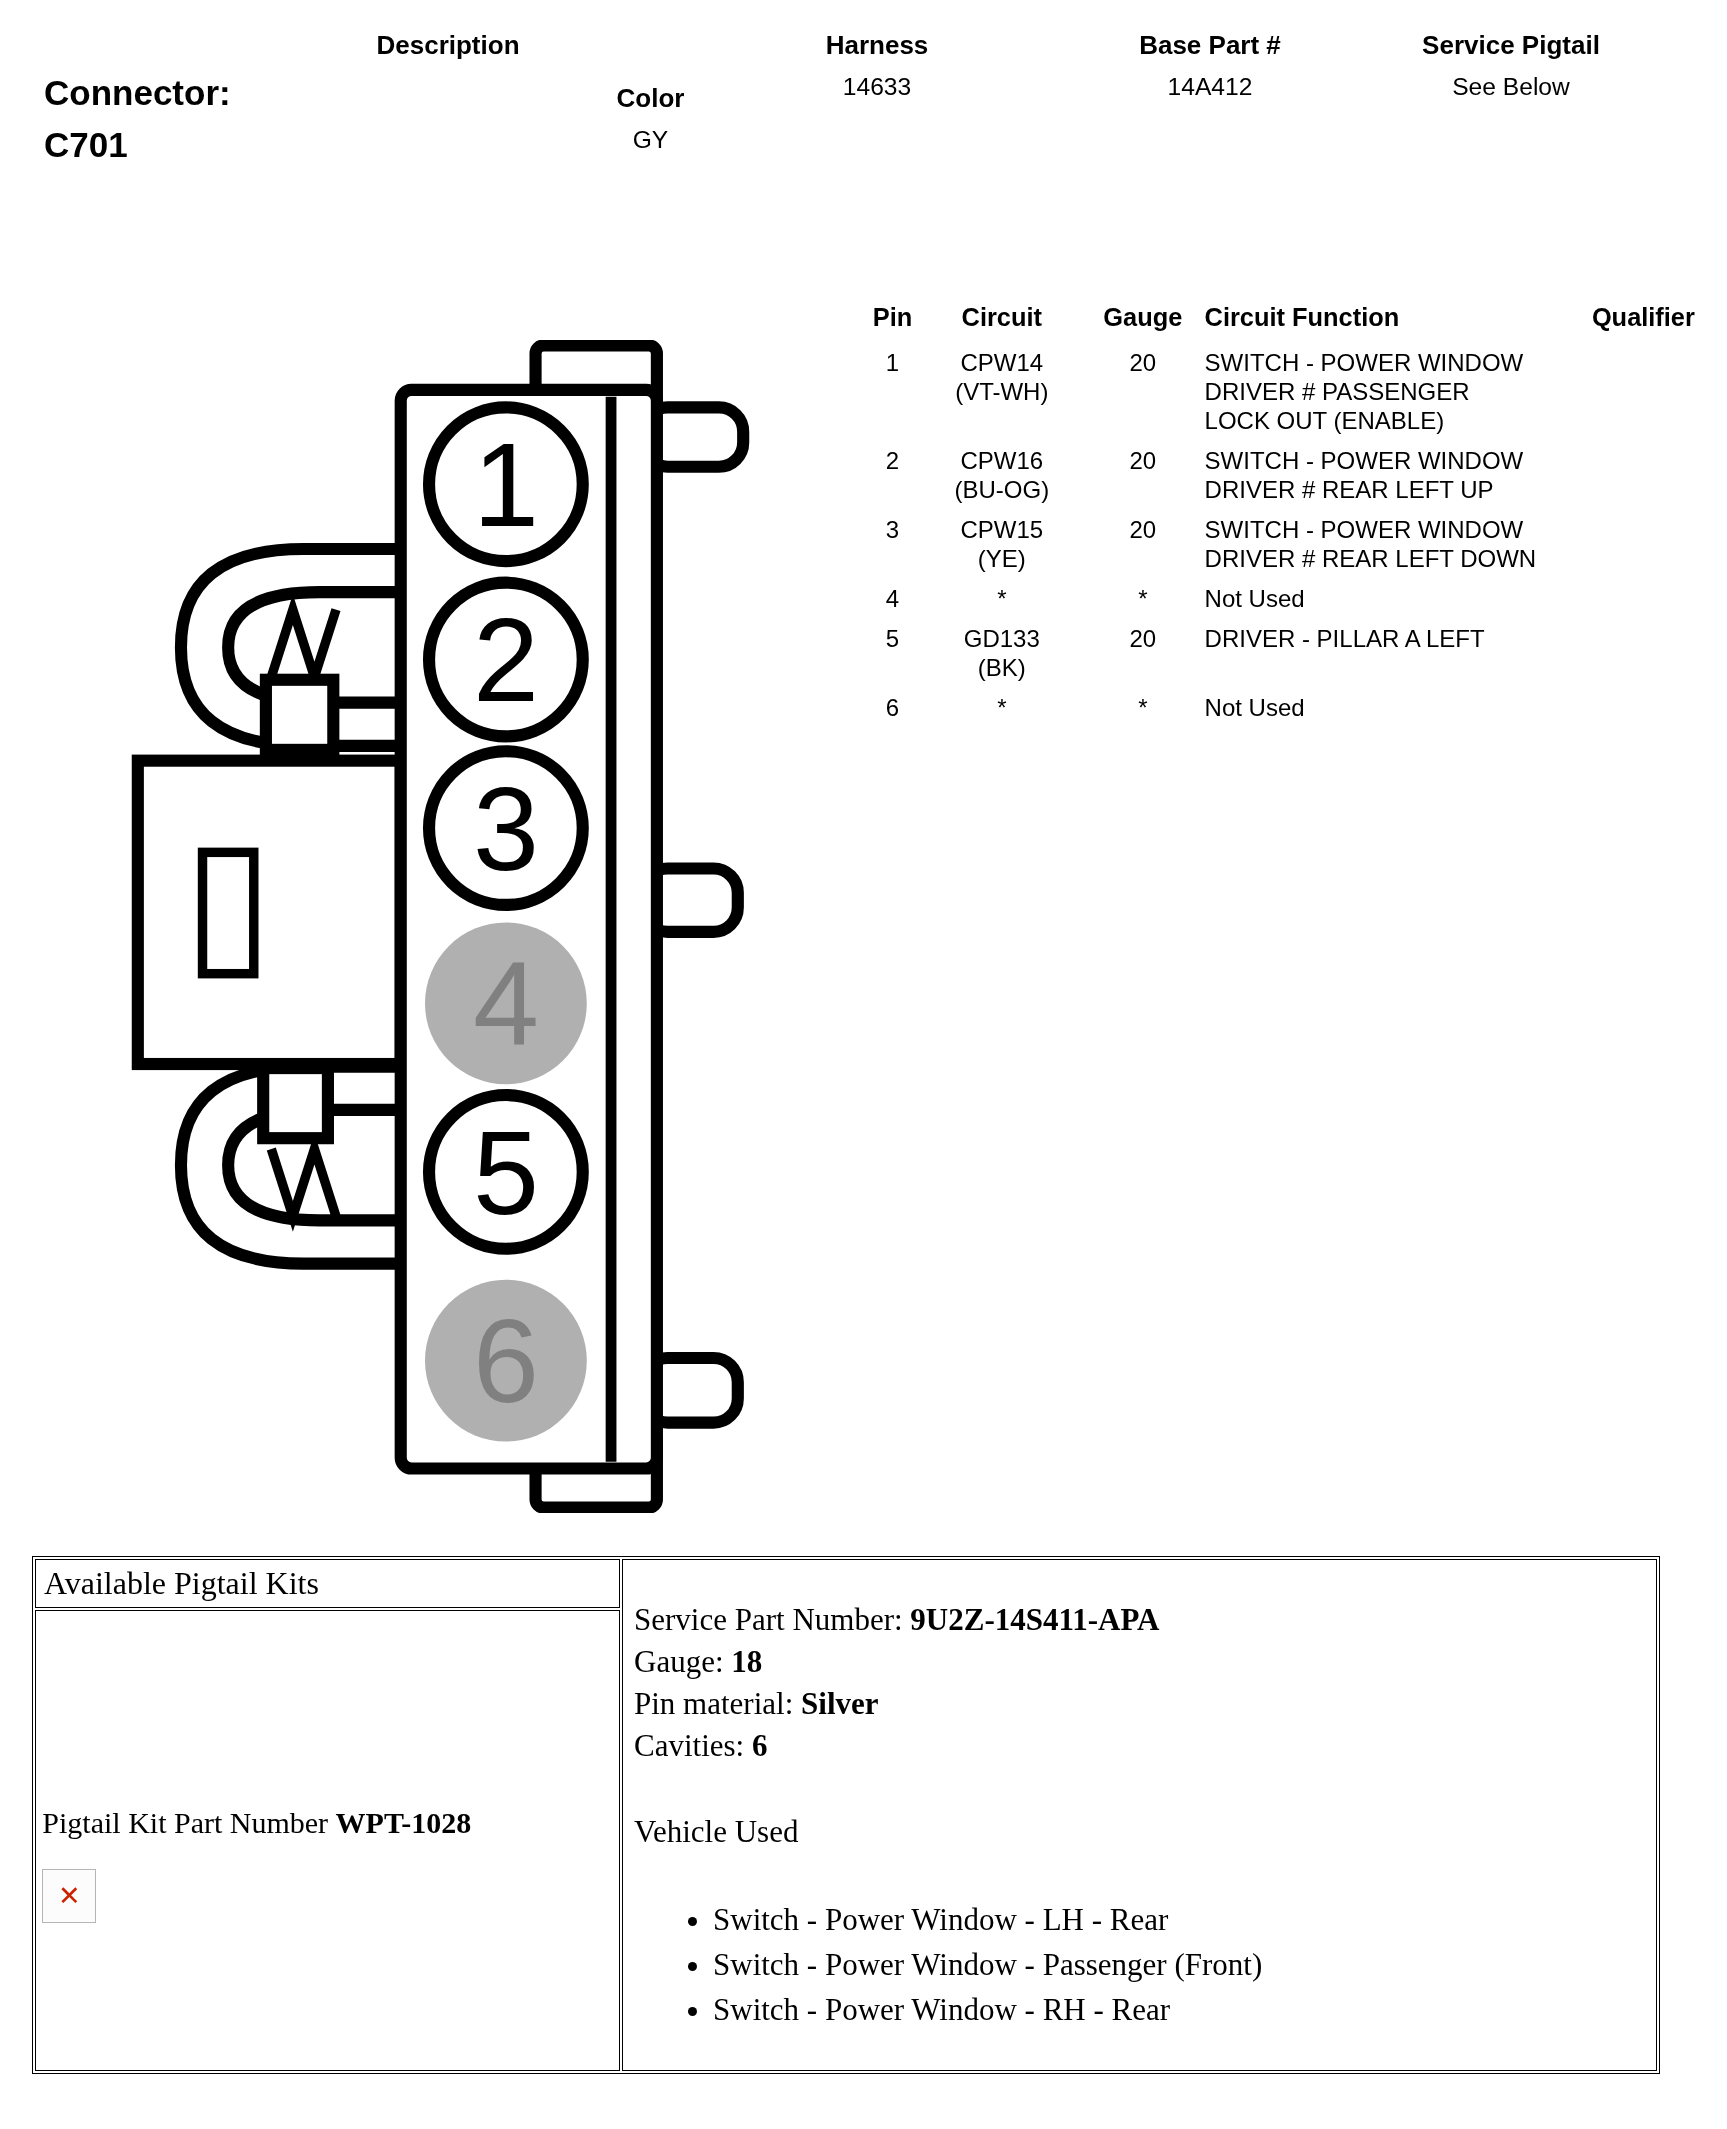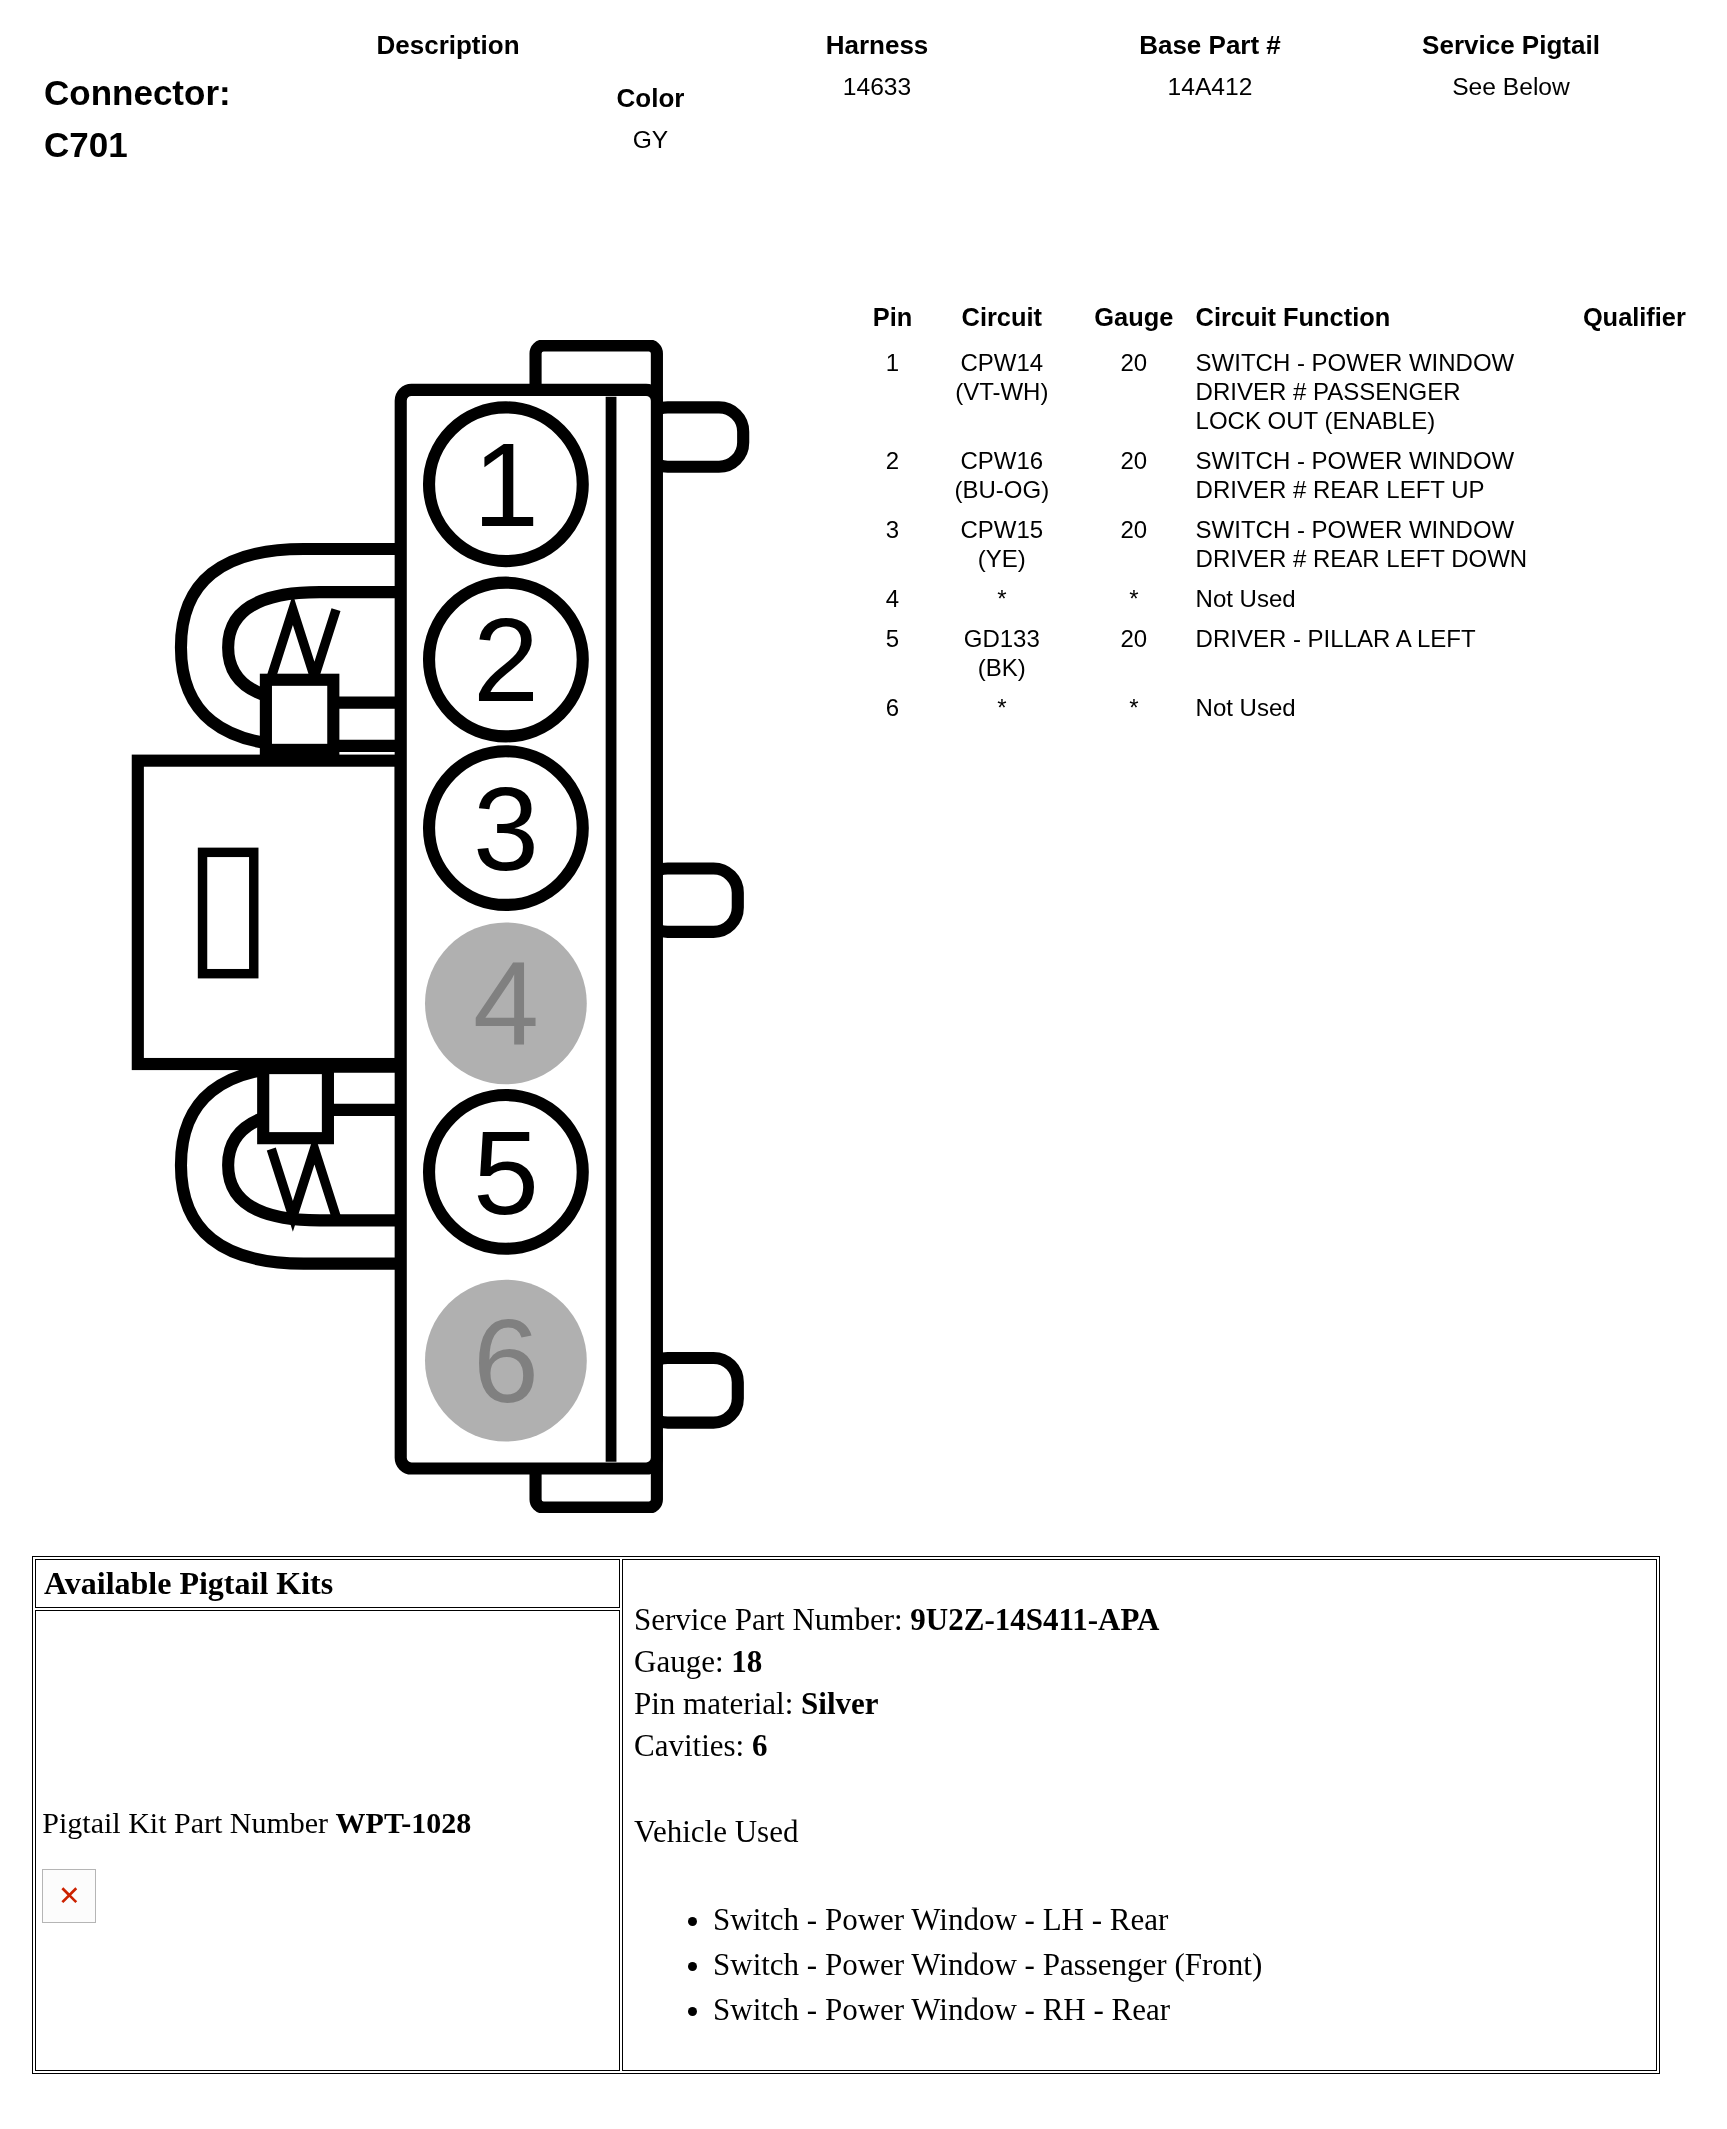--- a/index.html
+++ b/index.html
@@ -37,36 +37,36 @@
   .pin-unused { fill:#b0b0b0; stroke:none; }
   .pin-num { font-family:"Liberation Sans", sans-serif; font-size:88px; text-anchor:middle; fill:#000; }
   .pin-num-unused { fill:#808080; }
 
   
   .pin-table { position:absolute; left:861px; top:303px; font-size:24px; line-height:29px; }
   .pt-row { display:flex; align-items:flex-start; margin-bottom:11px; }
   .pt-head { font-weight:bold; font-size:25.4px; margin-bottom:16px; }
   .c-pin     { width:63px;  text-align:center; }
   .c-circuit { width:143px; text-align:center; margin-left:6.3px; white-space:pre-line; }
-  .c-gauge   { width:95px; text-align:center; margin-left:13px; }
+  .c-gauge   { width:95px; text-align:center; margin-left:22px; }
   .c-func    { width:373px; margin-left:14.3px; white-space:pre-line; }
   .c-qual    { width:119px; text-align:center; margin-left:6.3px; }
 
   
   .pigtail-table {
     position:absolute; left:32px; top:1556px;
     width:1628px; height:518px;
     border:1.6px solid #000;
     border-collapse:separate; border-spacing:2.4px;
     table-layout:fixed;
     font-family:"Liberation Serif", serif;
     background:#fff;
   }
   .pigtail-table td { border:0.8px solid #000; background:#fff; vertical-align:middle; }
-  td.pk-header { height:49px; font-size:32px; font-weight:bold; padding-left:8px; }
+  td.pk-header { height:49px; font-size:32px; font-weight:normal; padding-left:8px; }
   td.pk-kit { padding-left:6.3px; }
   .kit-line { font-size:30px; white-space:nowrap;margin-top:48px; }
   .kit-number { font-weight:bold; }
   .broken-img {
     width:54px; height:54px; margin-top:28.6px;
     border:0.8px solid #b5b5b5; background:#fcfcfc;
     display:flex; align-items:center; justify-content:center;
   }
   .red-x { font-family:"DejaVu Sans", sans-serif; font-size:27px; font-weight:bold; color:#cc2200; }
   td.pk-details { padding-left:11px; padding-right:16px; font-size:31px; line-height:42px; }

